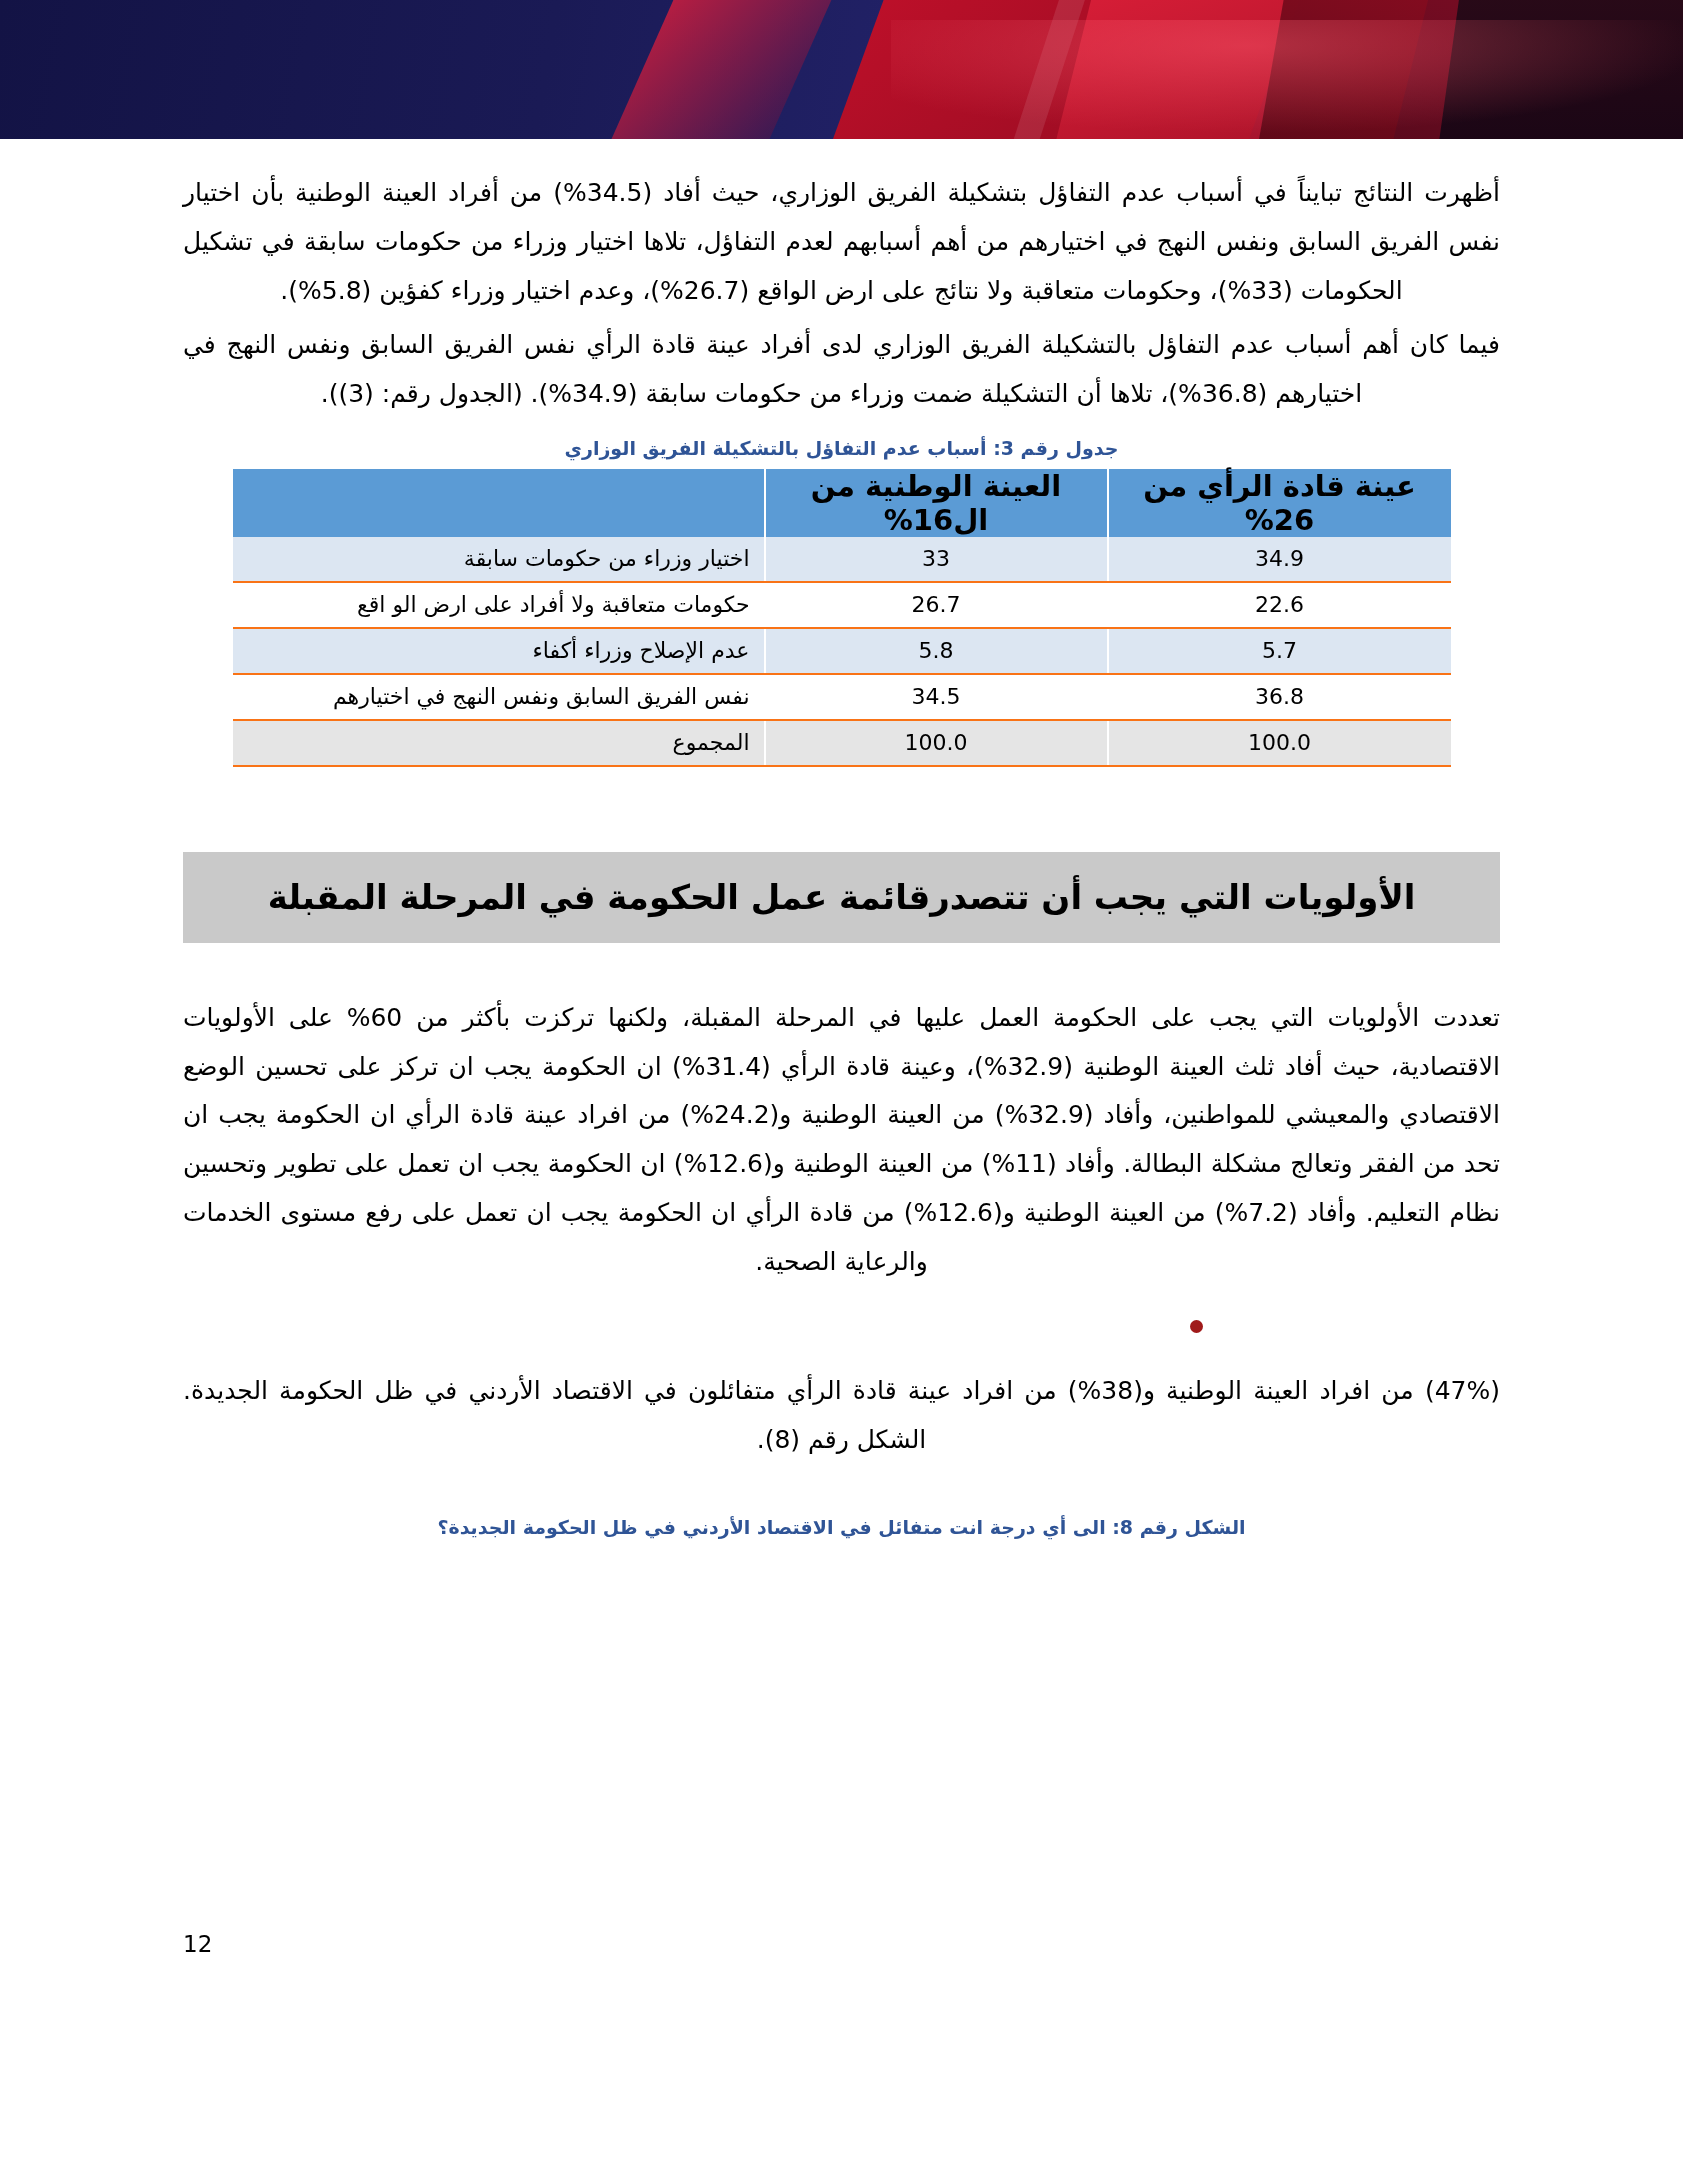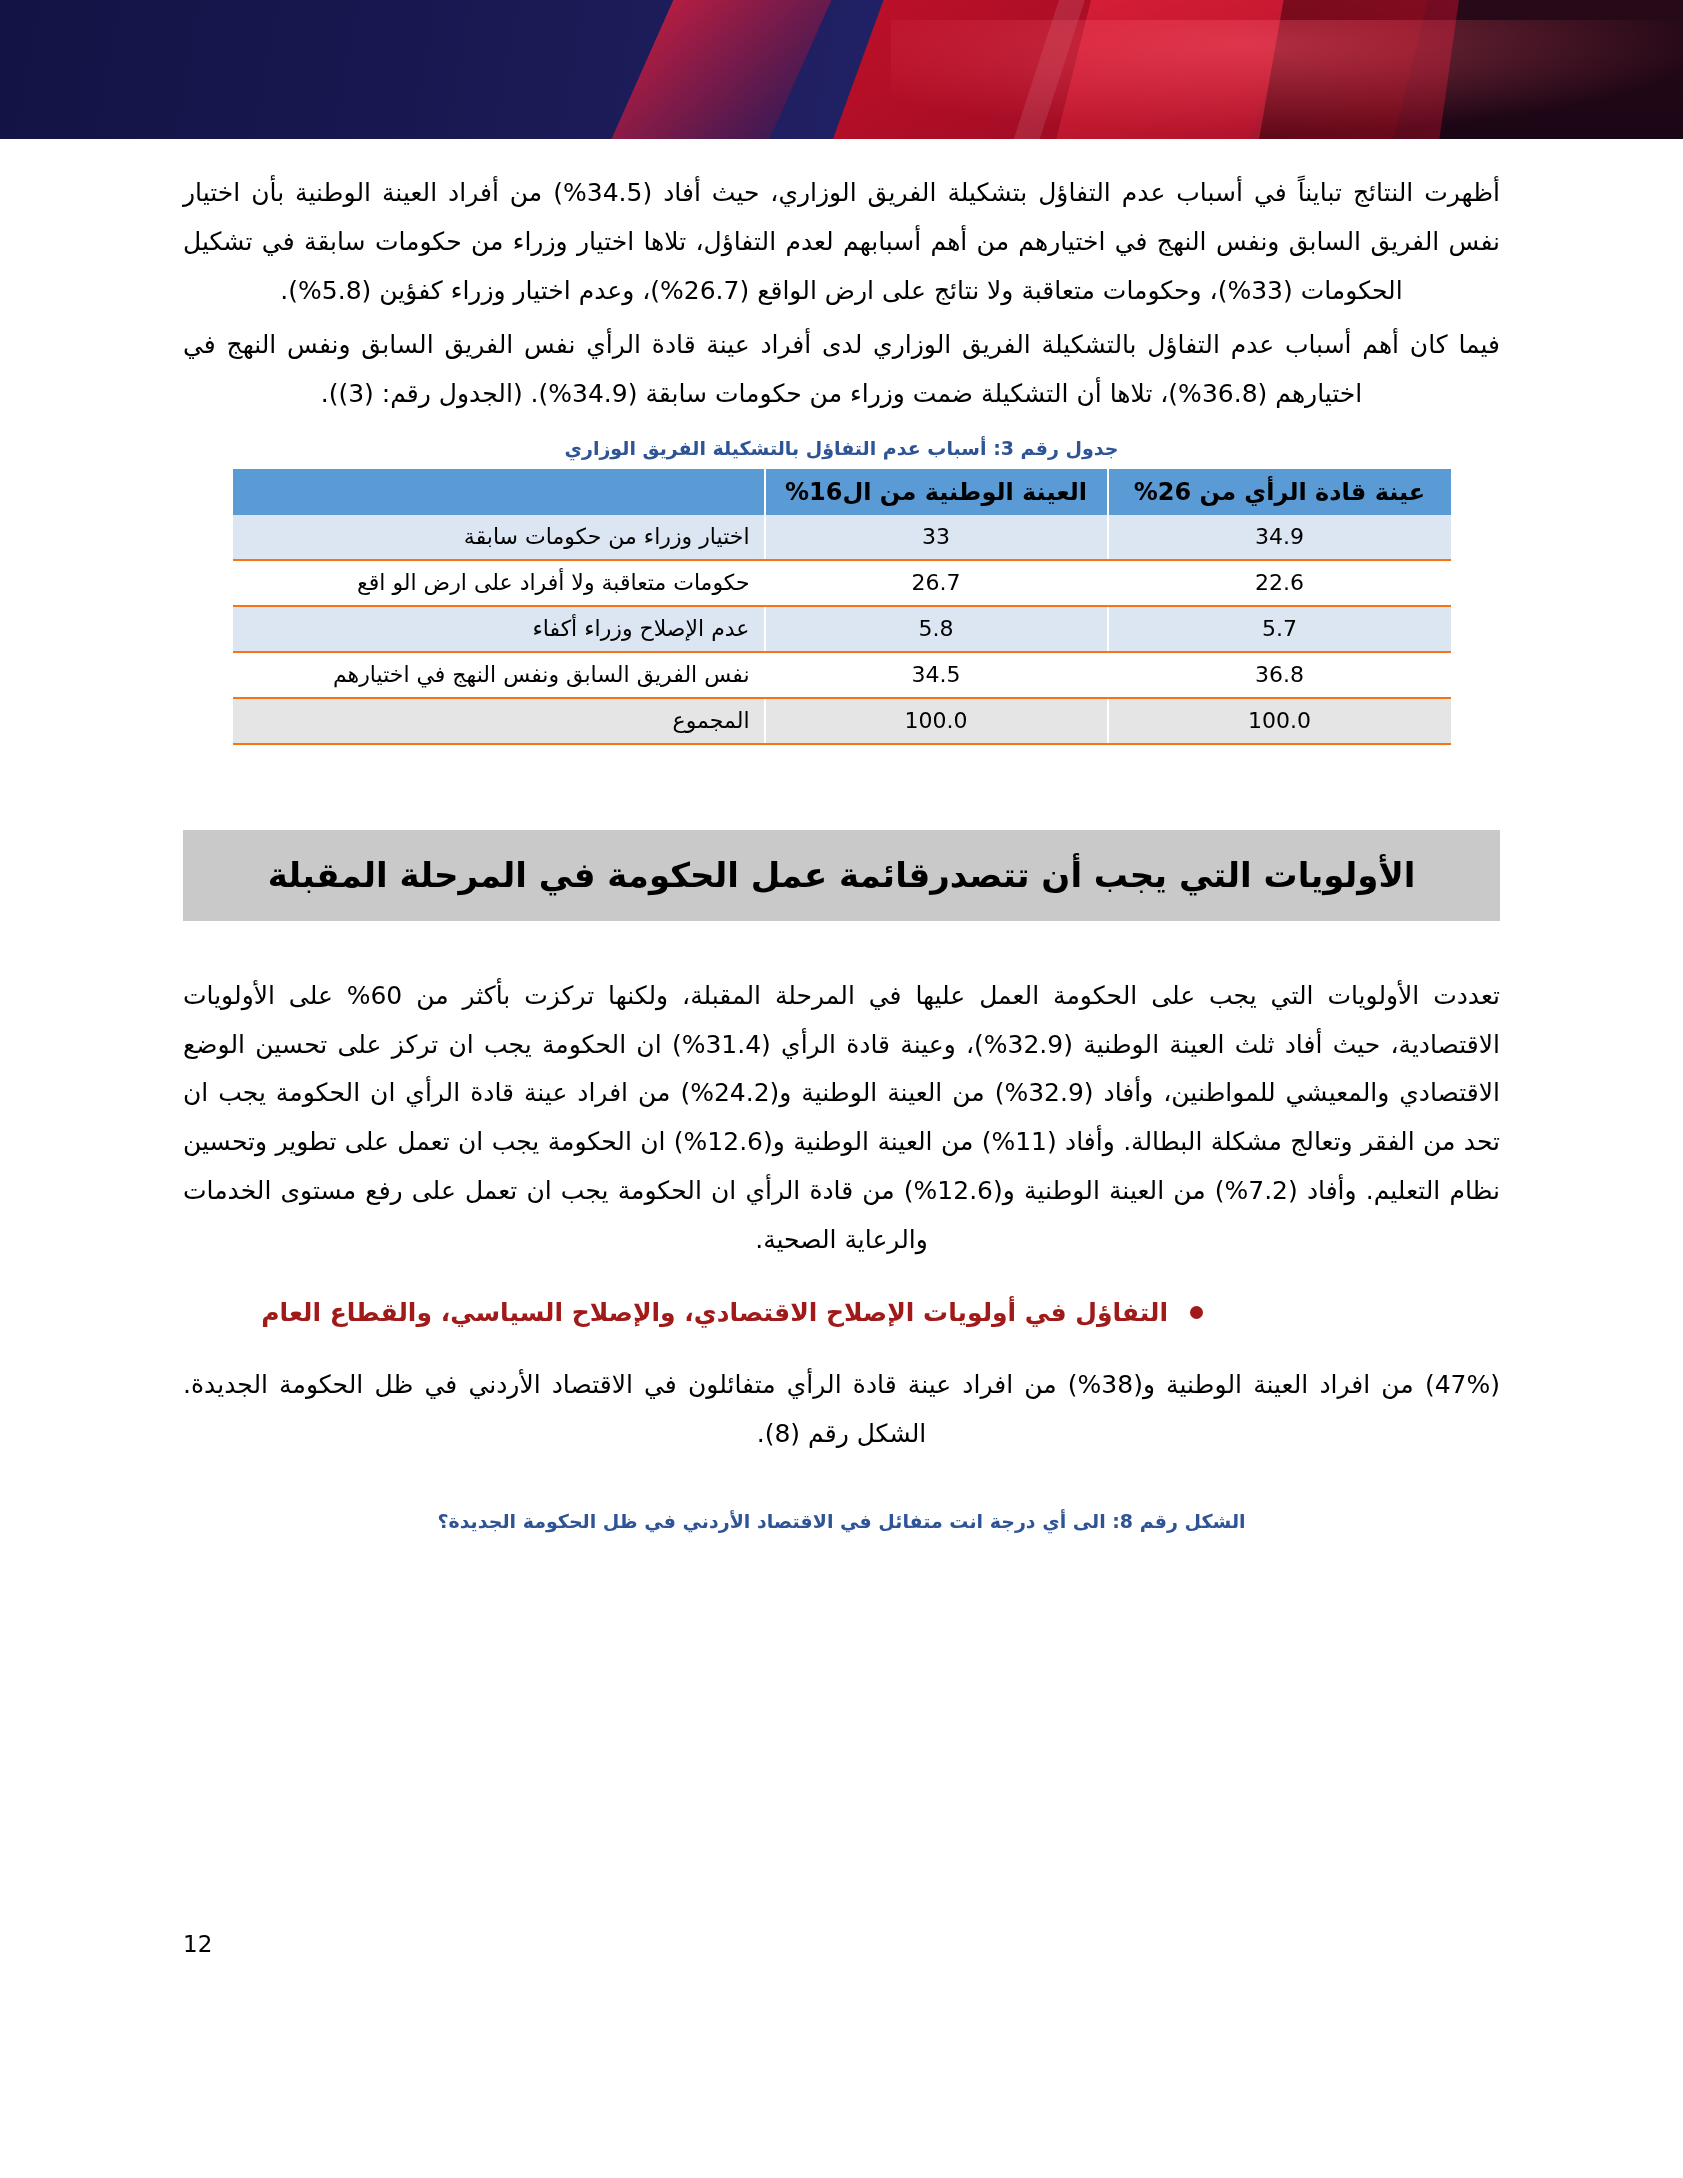--- a/index.html
+++ b/index.html
@@ -99,21 +99,21 @@
   }
   table.data{
     width:100%;
     border-collapse:collapse;
     direction:rtl;
     table-layout:fixed;
   }
   table.data th{
     background:#5b9bd5;
     color:#000000;
-    font-size:24px;
+    font-size:29px;
     font-weight:bold;
     height:46px;
     text-align:center;
     border-left:2px solid #ffffff;
     padding:0 8px;
   }
   table.data th.lbl{ width:515px;border-left:none; }
   table.data td{
     font-size:22px;
     height:44px;
@@ -245,21 +245,20 @@
     </div>
 
     <div class="section-head">
       <h2>الأولويات التي يجب أن تتصدرقائمة عمل الحكومة في المرحلة المقبلة</h2>
     </div>
 
     <p class="body-par" style="margin-top:51px;">تعددت الأولويات التي يجب على الحكومة العمل عليها في المرحلة المقبلة، ولكنها تركزت بأكثر من 60% على الأولويات الاقتصادية، حيث أفاد ثلث العينة الوطنية (32.9%)، وعينة قادة الرأي (31.4%) ان الحكومة يجب ان تركز على تحسين الوضع الاقتصادي والمعيشي للمواطنين، وأفاد (32.9%) من العينة الوطنية و(24.2%) من افراد عينة قادة الرأي ان الحكومة يجب ان تحد من الفقر وتعالج مشكلة البطالة. وأفاد (11%) من العينة الوطنية و(12.6%) ان الحكومة يجب ان تعمل على تطوير وتحسين نظام التعليم. وأفاد (7.2%) من العينة الوطنية و(12.6%) من قادة الرأي ان الحكومة يجب ان تعمل على رفع مستوى الخدمات والرعاية الصحية.</p>
 
     <div class="bullet-row">
       <span class="bullet-dot"></span>
-      <span class="bullet-text">التفاؤل في أولويات الإصلاح الاقتصادي، والإصلاح السياسي، والقطاع العام</span>
     </div>
 
     <p class="body-par" style="margin-top:34px;">(47%) من افراد العينة الوطنية و(38%) من افراد عينة قادة الرأي متفائلون في الاقتصاد الأردني في ظل الحكومة الجديدة. الشكل رقم (8).</p>
 
     <div class="caption" style="margin-top:51px;">الشكل رقم 8: الى أي درجة انت متفائل في الاقتصاد الأردني في ظل الحكومة الجديدة؟</div>
 
   </div>
 
   <div class="page-number">12</div>
 </div>

